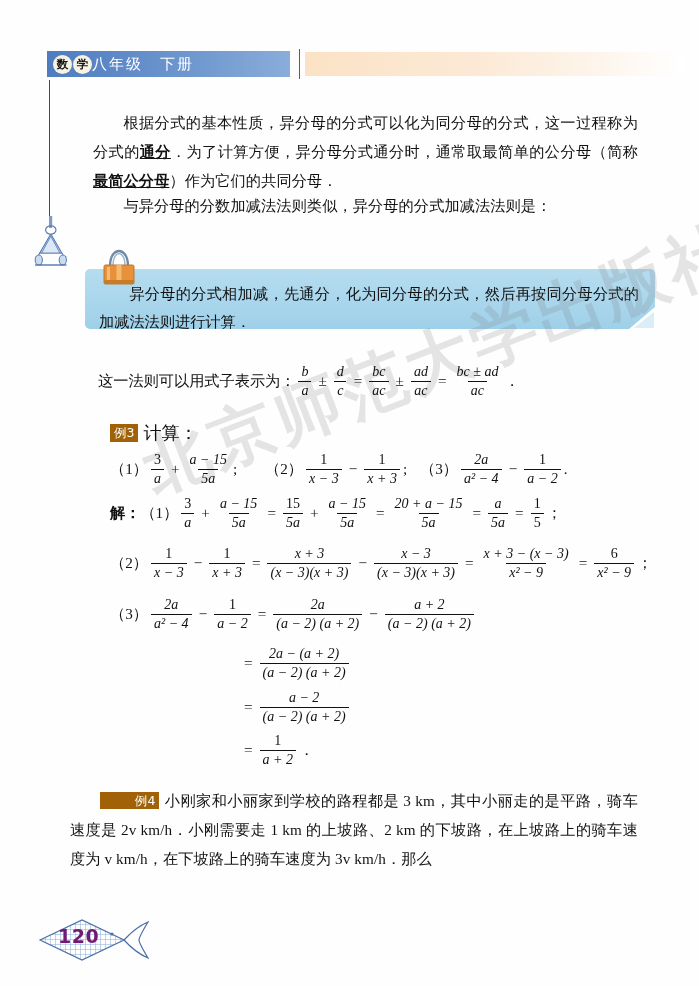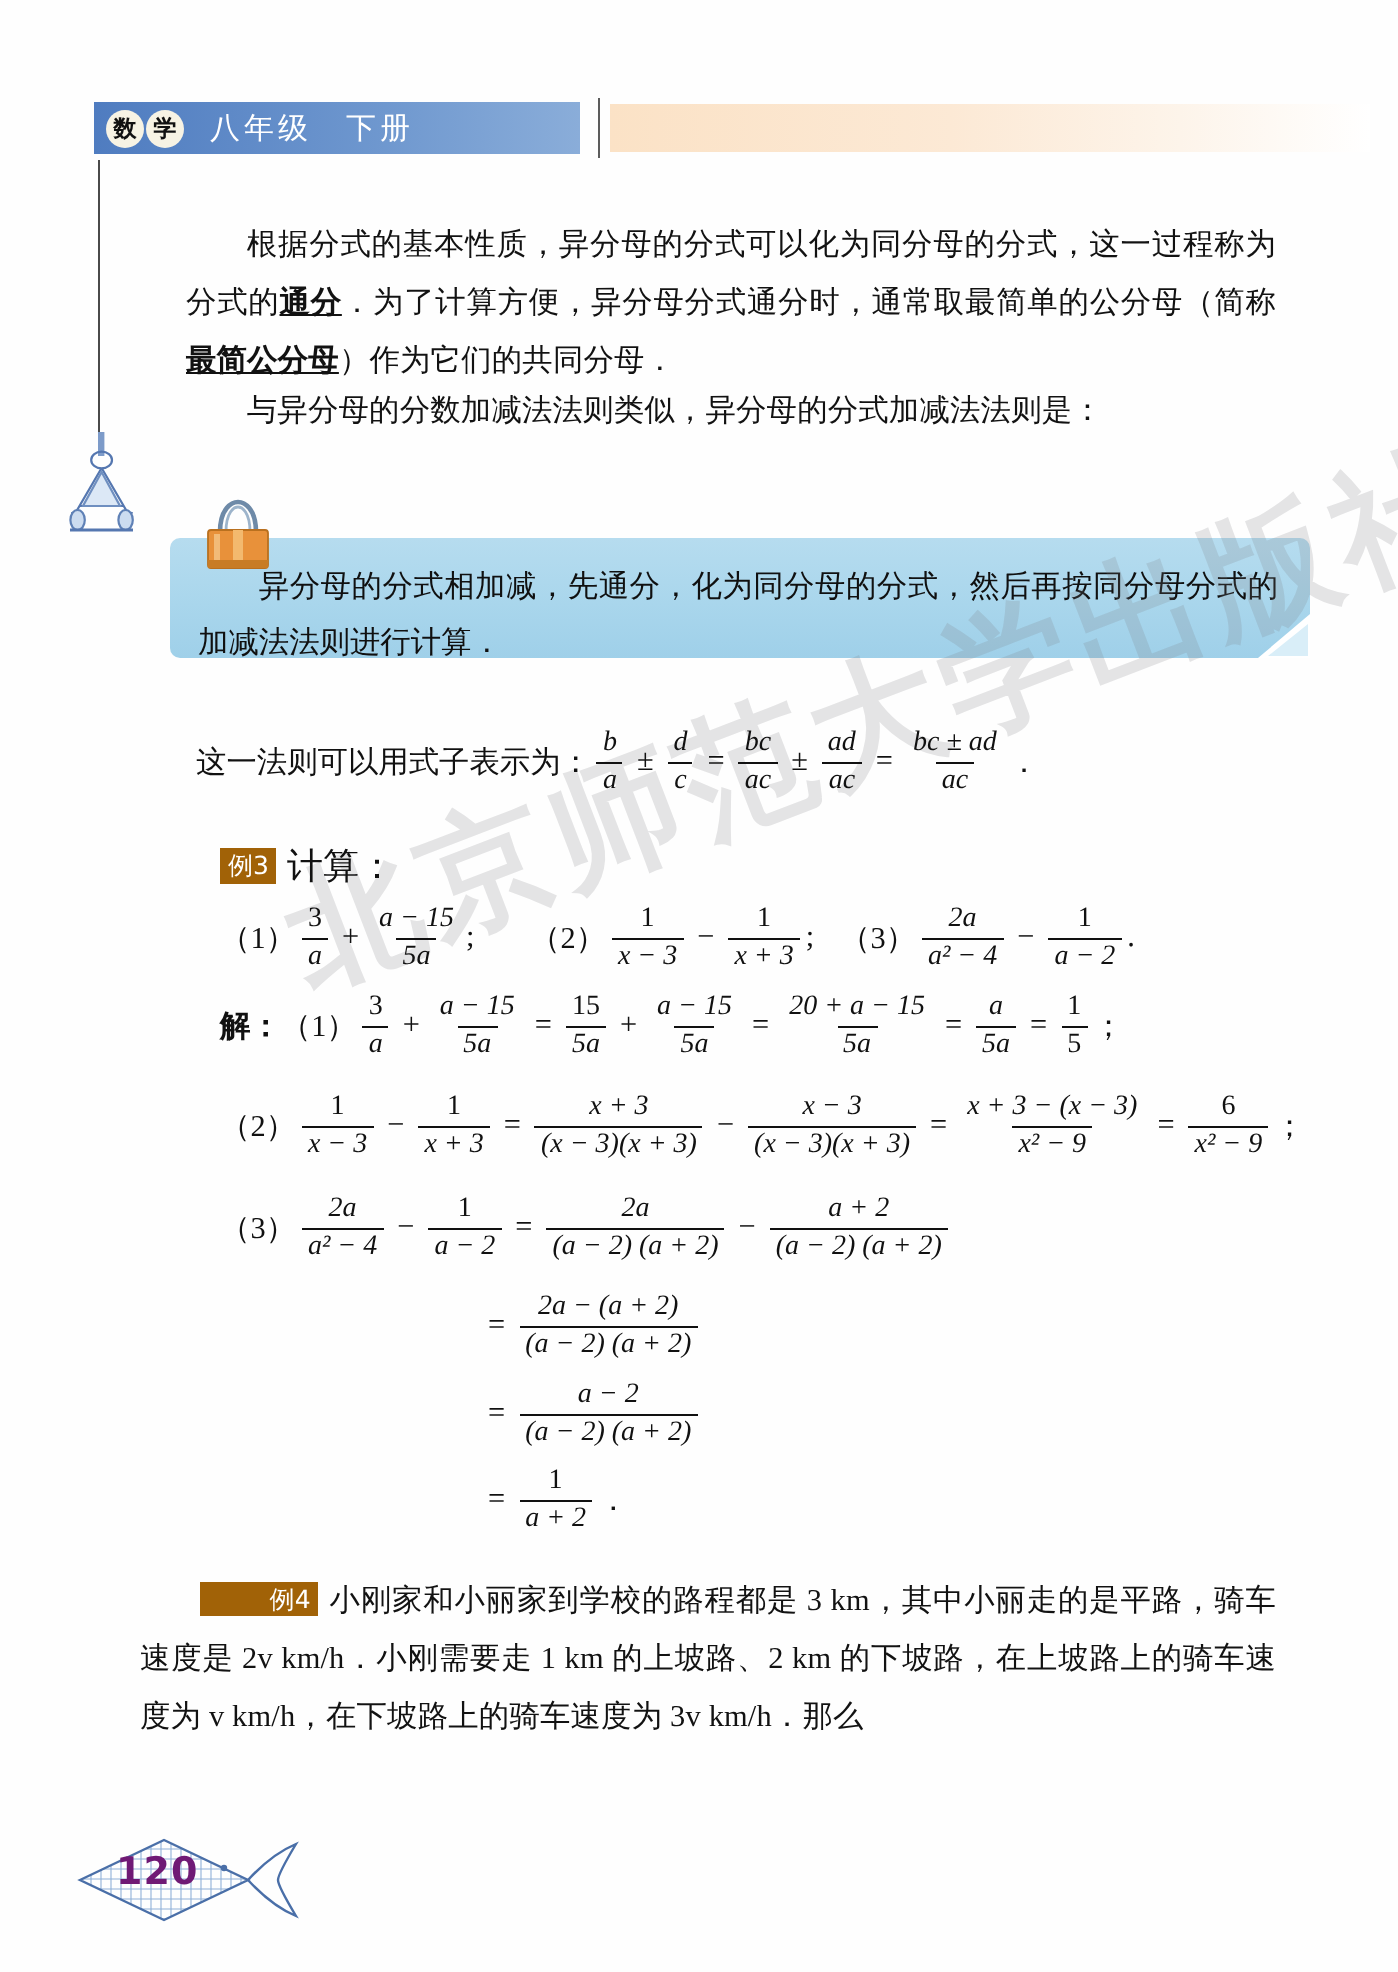--- a/index.html
+++ b/index.html
@@ -53,21 +53,20 @@
     font-weight: bold;
     display: flex;
     align-items: center;
     justify-content: center;
     font-family: "DejaVu Sans", sans-serif;
     letter-spacing: 0;
   }
   .header-title {
     color: #ffffff;
     font-size: 15px;
-    margin-left: 13px;
     letter-spacing: 2px;
     font-family: "DejaVu Sans", sans-serif;
     font-weight: normal;
   }
   .header-divider {
     position: absolute;
     left: 252px;
     top: -2px;
     width: 1px;
     height: 30px;

